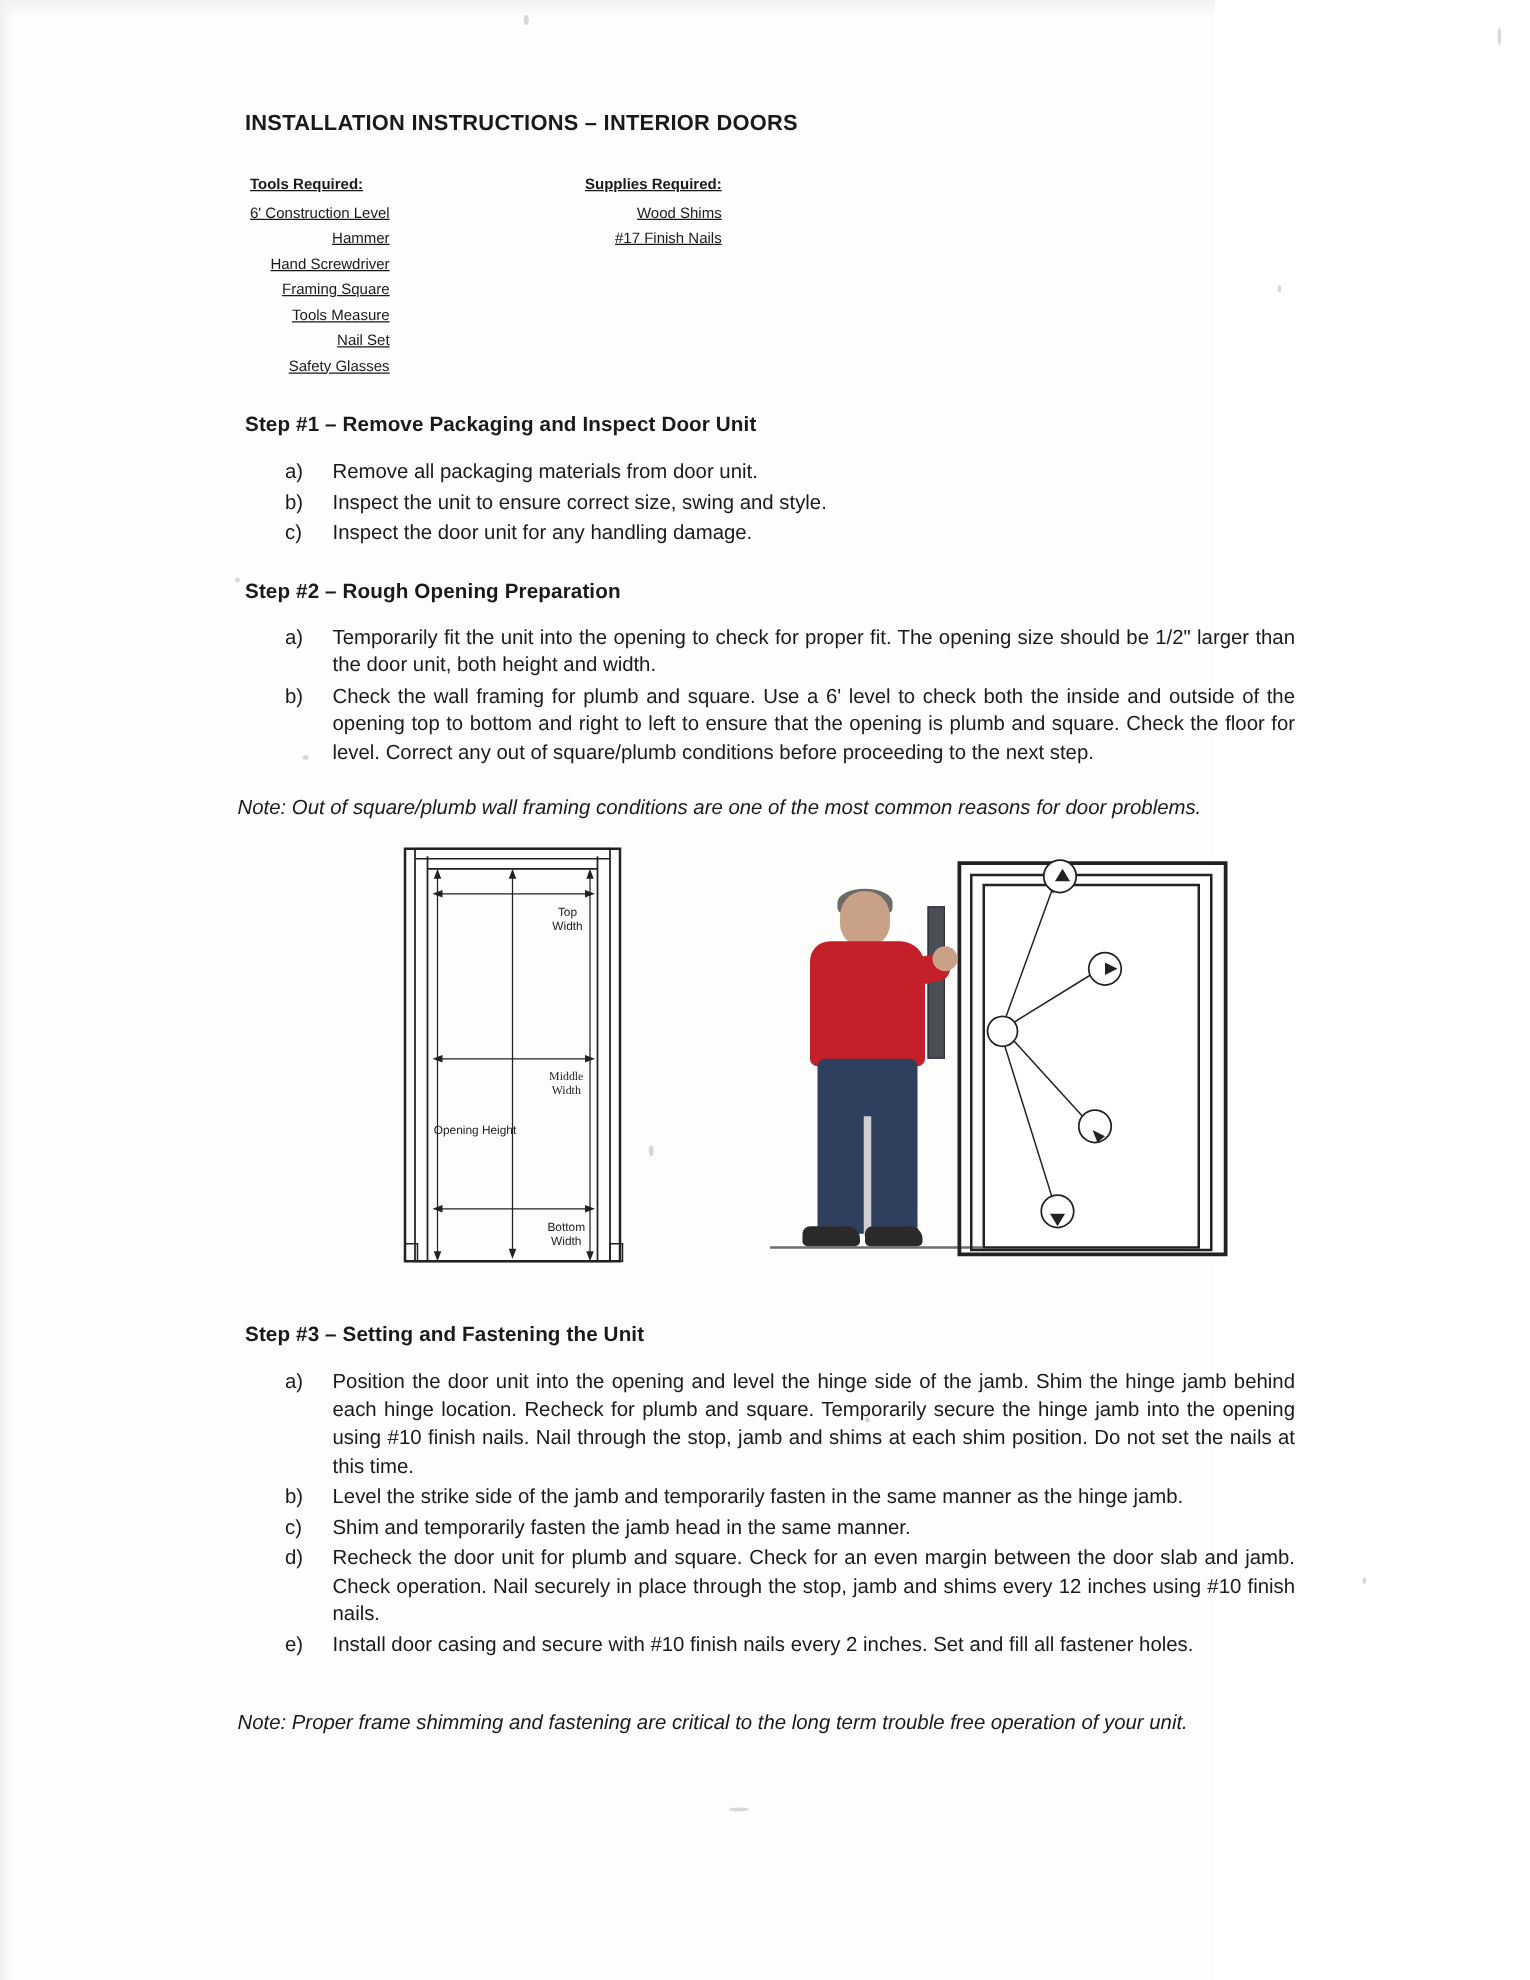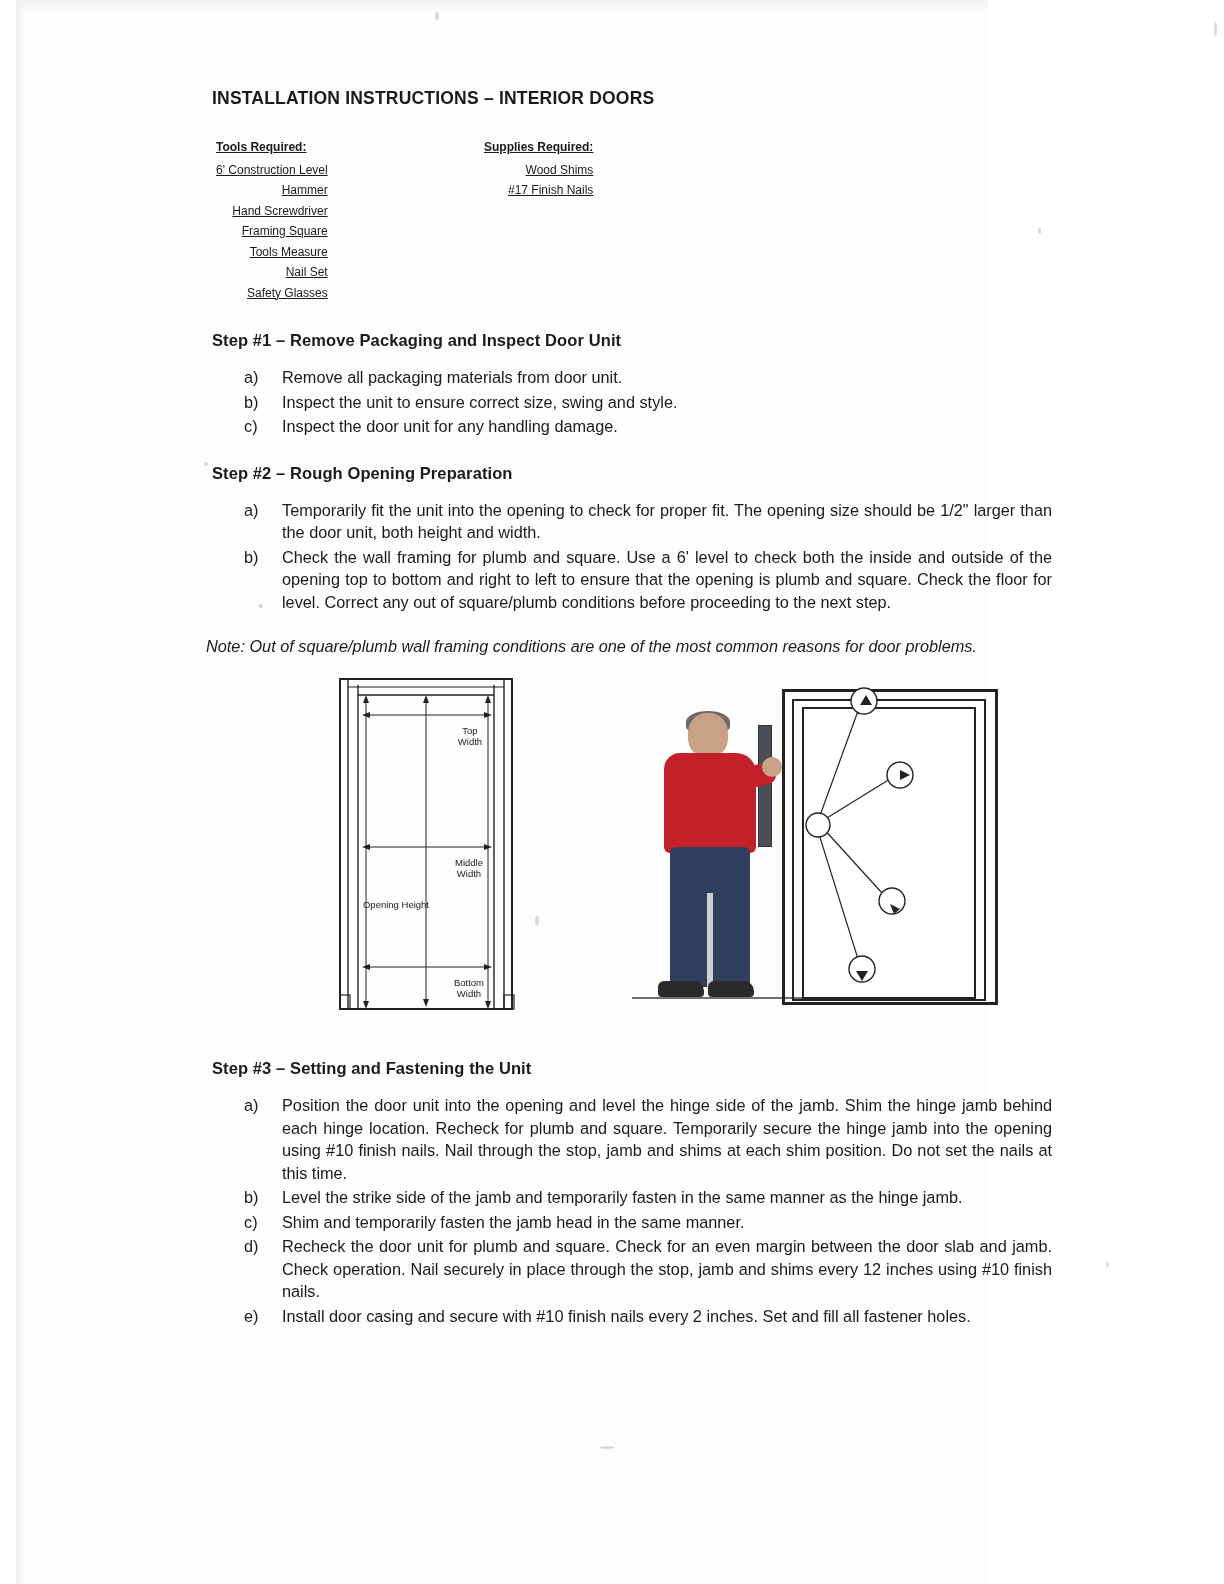--- a/index.html
+++ b/index.html
@@ -10,21 +10,21 @@
   body {
     width: 1224px;
     height: 1584px;
     position: relative;
     font-family: "Liberation Sans", sans-serif;
     color: #1a1a1a;
     overflow: hidden;
   }
   .page {
     position: absolute;
-    top: 0; left: 16px;
+    top: 0; left: 0;
     width: 972px;
     height: 1584px;
     background: #fdfdfc;
   }
   
   .scan-edge-top {
     position: absolute;
     top: 0; left: 0; right: 0;
     height: 14px;
     background: linear-gradient(180deg,#f2f2f0 0%, rgba(253,253,252,0) 100%);
@@ -358,21 +358,21 @@
 
           <line x1="46" y1="292" x2="164" y2="292" stroke="#222" stroke-width="1"></line>
           <polygon points="40,292 48,289 48,295" fill="#222"></polygon>
           <polygon points="170,292 162,289 162,295" fill="#222"></polygon>
         </svg>
 
         <div class="dim-label" style="left:118px; top:22px; width:60px;">
           <div>Top</div>
           <div>Width</div>
         </div>
-        <div class="dim-label" style="left:112px; top:154px; width:70px;">
+        <div class="dim-label" style="left:112px; top:154px; width:70px;font-family:Liberation Serif, serif;">
           <div>Middle</div>
           <div>Width</div>
         </div>
         <div class="dim-label" style="left:24px; top:196px; width:100px;">Opening Height</div>
         <div class="dim-label" style="left:112px; top:274px; width:70px;">
           <div>Bottom</div>
           <div>Width</div>
         </div>
       </div>
 
@@ -434,15 +434,16 @@
         <span class="marker">d)</span>
         <span>Recheck the door unit for plumb and square. Check for an even margin between the door slab and jamb. Check operation. Nail securely in place through the stop, jamb and shims every 12 inches using #10 finish nails.</span>
       </li>
       <li>
         <span class="marker">e)</span>
         <span>Install door casing and secure with #10 finish nails every 2 inches. Set and fill all fastener holes.</span>
       </li>
     </ol>
 
 
+    <p class="note-bottom">Note: Proper frame shimming and fastening are critical to the long term trouble free operation of your unit.</p>
 
   </div>
 </div>
 
 </body></html>

